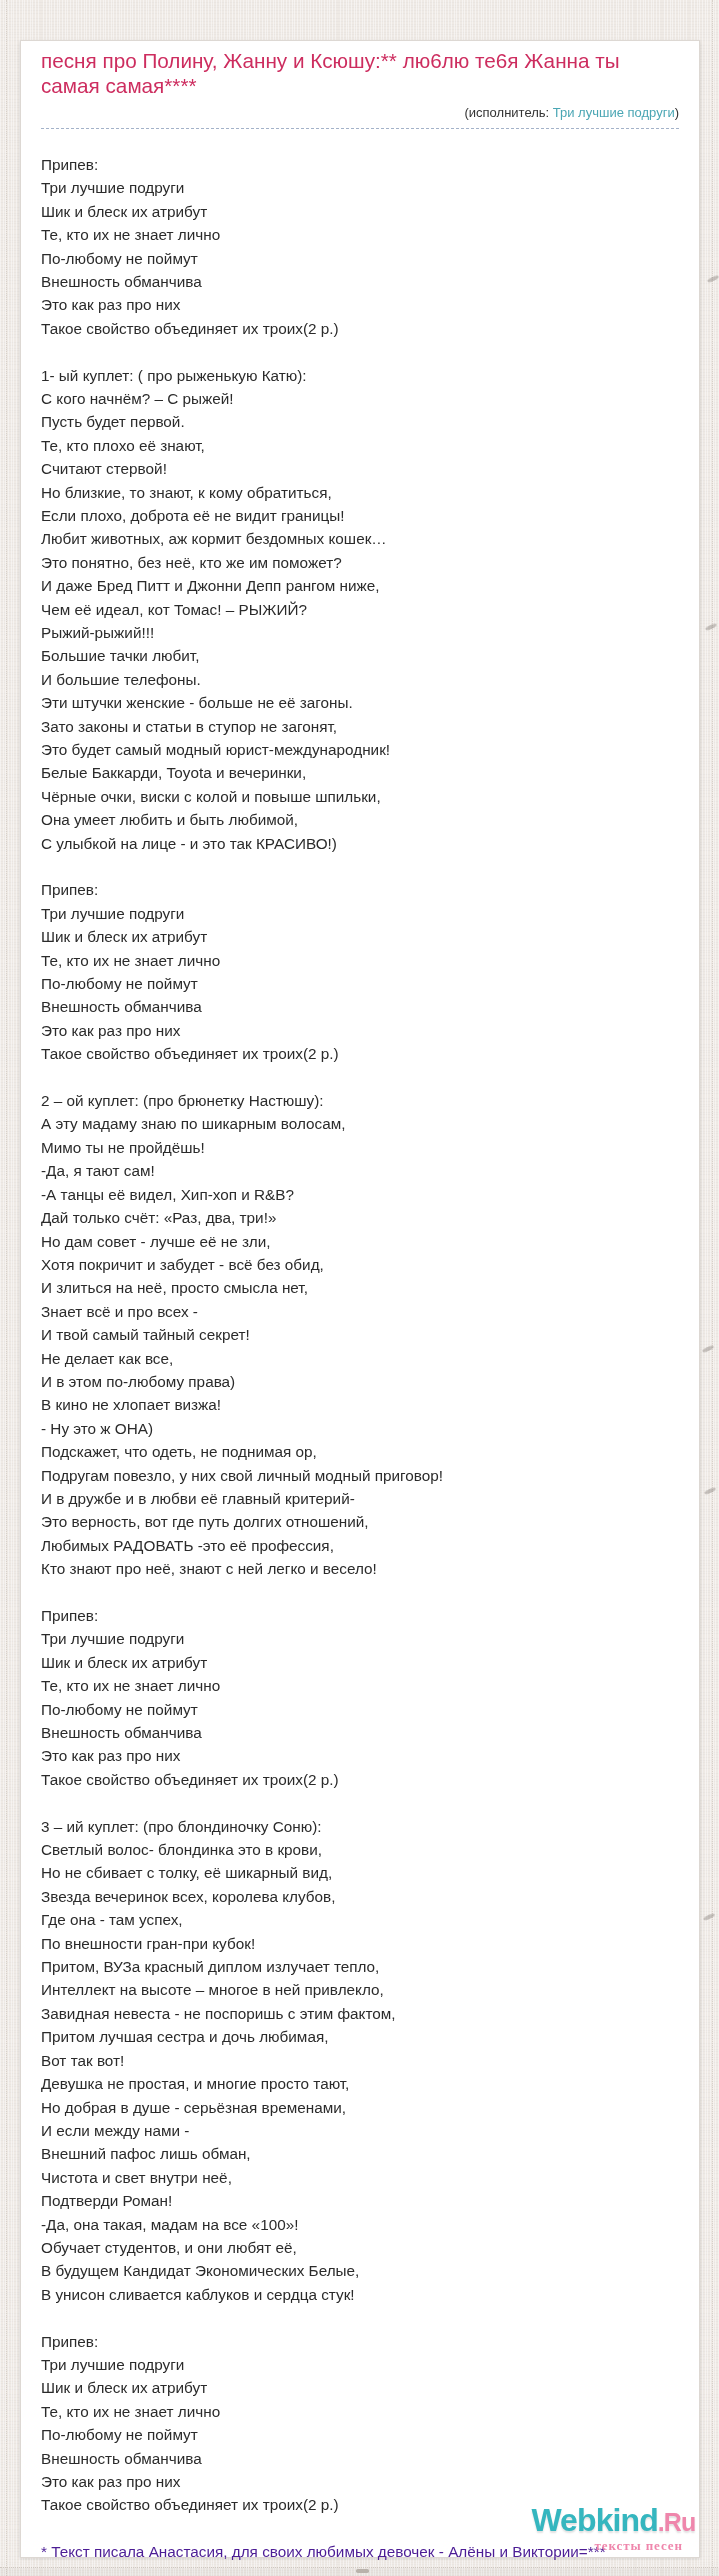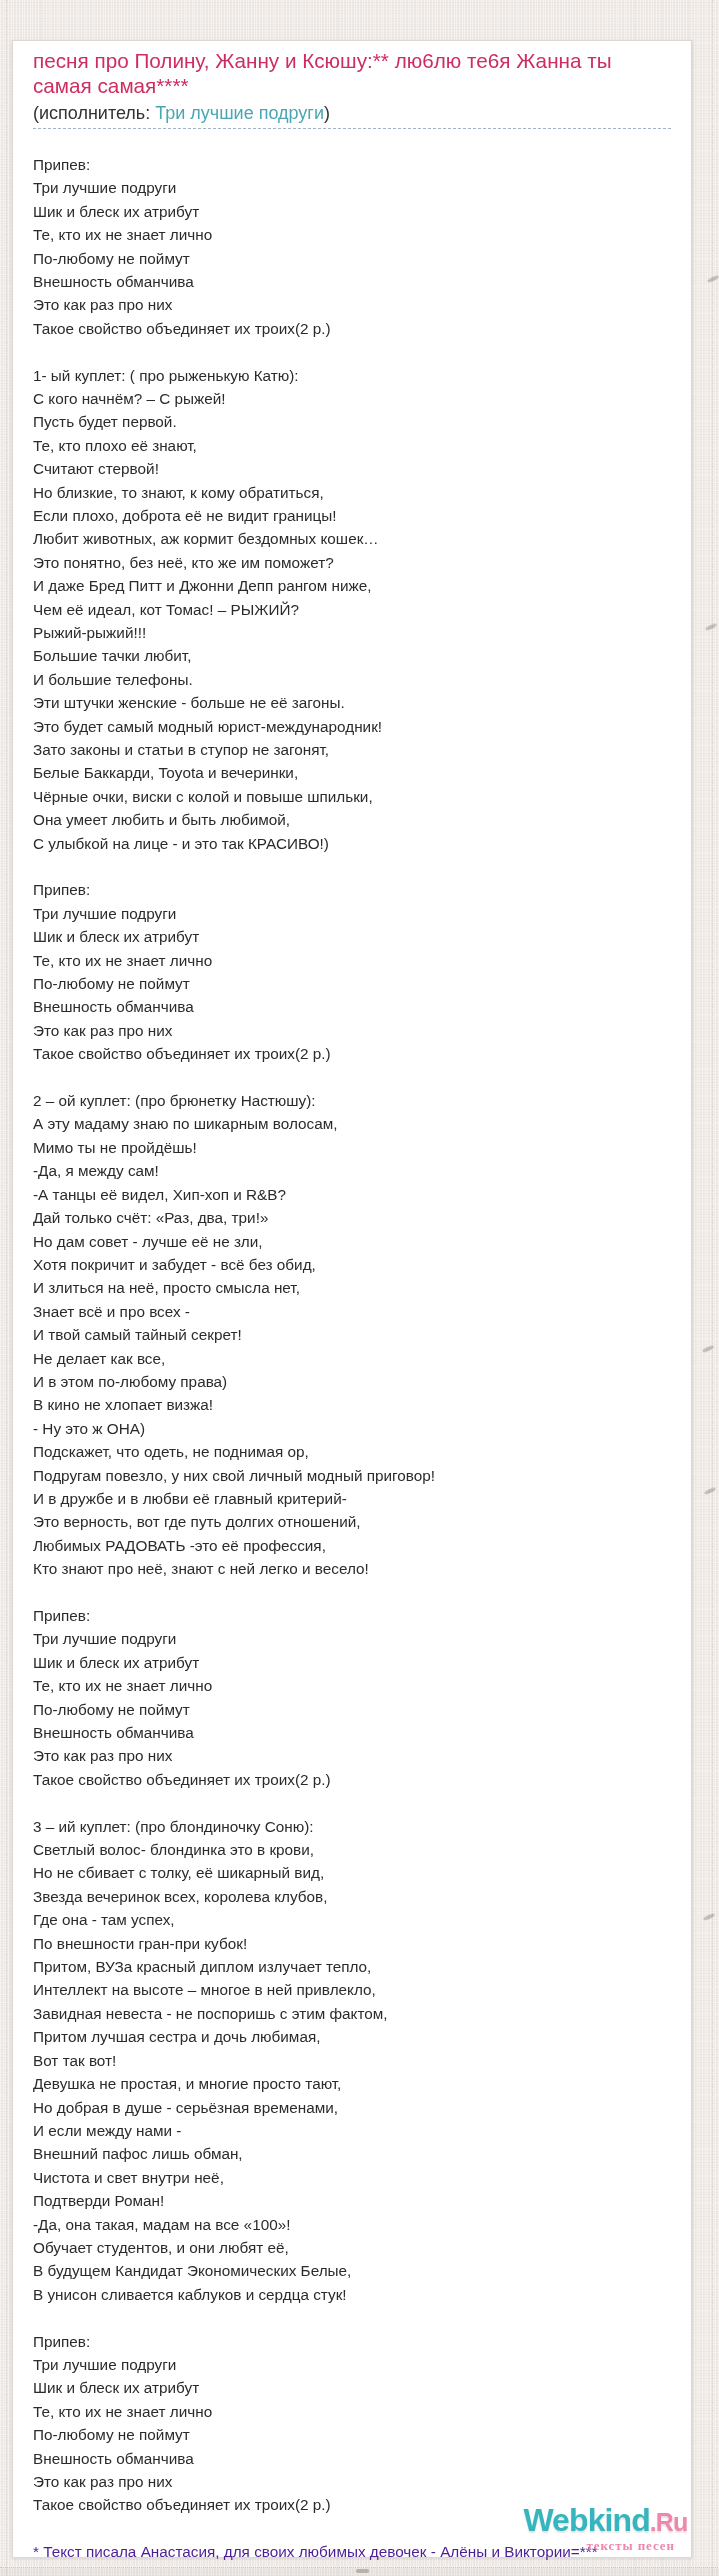--- a/index.html
+++ b/index.html
@@ -14,31 +14,31 @@
   .seam-v{position:absolute;top:0;bottom:0;width:0;border-left:0.9px dotted #d7d0c9;}
   .seam-left{left:6.3px;}
   .seam-right{left:712px;}
   .seam-bottom{position:absolute;left:0;width:720px;top:2567px;border-top:0.9px dotted #cfc8c1;}
   .bottom-strip{position:absolute;left:0;top:2568px;width:720px;height:8px;background:rgba(0,0,0,.03);}
   .notch{position:absolute;left:356px;top:2569px;width:12.6px;height:3.6px;background:#b9b2ab;border-radius:1.8px;}
   .smudge{position:absolute;width:11.7px;height:3.6px;background:rgba(125,118,112,.4);
           border-radius:50%;transform:rotate(-25deg);filter:blur(0.6px);}
 
   .card{
-    position:absolute;left:12px;top:40px;width:680px;height:2518px;box-sizing:border-box;
+    position:absolute;left:20px;top:40px;width:680px;height:2518px;box-sizing:border-box;
     background:#ffffff;border:0.9px solid #ddd8d3;box-shadow:0 0.9px 3.6px rgba(0,0,0,.14);
     padding:7.2px 20px 0 20px;
   }
   .song-title{
     margin:0 0 5.4px 0;max-width:626px;
     font-size:20.7px;line-height:25px;font-weight:normal;color:#cd2d5f;
   }
   .artist-row{
-    font-size:18px;line-height:18px;color:#333333;
-    padding-bottom:6.3px;border-bottom:0.9px dashed #a3b2c9;
+    font-size:13px;line-height:18px;color:#333333;
+    padding-bottom:6.3px;border-bottom:0.9px dashed #a3b2c9;text-align:right;
   }
   .artist-link{color:#4aa6b4;text-decoration:none;cursor:pointer;}
   .lyrics{margin-top:24px;font-size:15.3px;line-height:23.4px;color:#2b2b2b;}
   .lyric-line{min-height:23.4px;white-space:pre-wrap;}
   .credit-note{margin-top:23.4px;font-size:15.3px;line-height:23.4px;color:#4c1d95;}
 
   .logo{
     position:absolute;right:3.6px;bottom:5.4px;text-align:right;line-height:1;cursor:pointer;
   }
   .logo-main{
@@ -94,40 +94,40 @@
       <div class="lyric-line">Но близкие, то знают, к кому обратиться,</div>
       <div class="lyric-line">Если плохо, доброта её не видит границы!</div>
       <div class="lyric-line">Любит животных, аж кормит бездомных кошек…</div>
       <div class="lyric-line">Это понятно, без неё, кто же им поможет?</div>
       <div class="lyric-line">И даже Бред Питт и Джонни Депп рангом ниже,</div>
       <div class="lyric-line">Чем её идеал, кот Томас! – РЫЖИЙ?</div>
       <div class="lyric-line">Рыжий-рыжий!!!</div>
       <div class="lyric-line">Большие тачки любит,</div>
       <div class="lyric-line">И большие телефоны.</div>
       <div class="lyric-line">Эти штучки женские - больше не её загоны.</div>
+      <div class="lyric-line">Зато законы и статьи в ступор не загонят,</div>
       <div class="lyric-line">Это будет самый модный юрист-международник!</div>
-      <div class="lyric-line">Зато законы и статьи в ступор не загонят,</div>
       <div class="lyric-line">Белые Баккарди, Toyota и вечеринки,</div>
       <div class="lyric-line">Чёрные очки, виски с колой и повыше шпильки,</div>
       <div class="lyric-line">Она умеет любить и быть любимой,</div>
       <div class="lyric-line">С улыбкой на лице - и это так КРАСИВО!)</div>
       <div class="lyric-line"></div>
       <div class="lyric-line">Припев:</div>
       <div class="lyric-line">Три лучшие подруги</div>
       <div class="lyric-line">Шик и блеск их атрибут</div>
       <div class="lyric-line">Те, кто их не знает лично</div>
       <div class="lyric-line">По-любому не поймут</div>
       <div class="lyric-line">Внешность обманчива</div>
       <div class="lyric-line">Это как раз про них</div>
       <div class="lyric-line">Такое свойство объединяет их троих(2 р.)</div>
       <div class="lyric-line"></div>
       <div class="lyric-line">2 – ой куплет: (про брюнетку Настюшу):</div>
       <div class="lyric-line">А эту мадаму знаю по шикарным волосам,</div>
       <div class="lyric-line">Мимо ты не пройдёшь!</div>
-      <div class="lyric-line">-Да, я между сам!</div>
+      <div class="lyric-line">-Да, я тают сам!</div>
       <div class="lyric-line">-А танцы её видел, Хип-хоп и R&amp;B?</div>
       <div class="lyric-line">Дай только счёт: «Раз, два, три!»</div>
       <div class="lyric-line">Но дам совет - лучше её не зли,</div>
       <div class="lyric-line">Хотя покричит и забудет - всё без обид,</div>
       <div class="lyric-line">И злиться на неё, просто смысла нет,</div>
       <div class="lyric-line">Знает всё и про всех -</div>
       <div class="lyric-line">И твой самый тайный секрет!</div>
       <div class="lyric-line">Не делает как все,</div>
       <div class="lyric-line">И в этом по-любому права)</div>
       <div class="lyric-line">В кино не хлопает визжа!</div>

